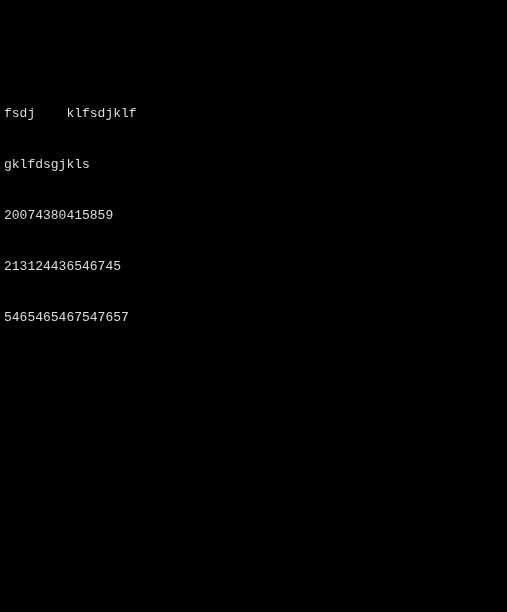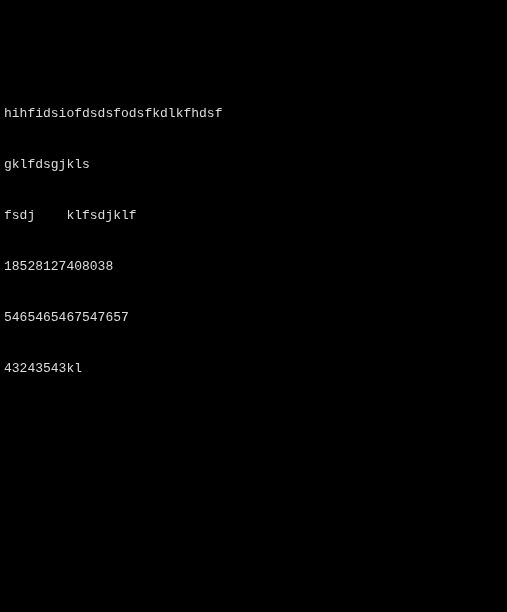--- a/index.html
+++ b/index.html
@@ -23,26 +23,25 @@
     .buffer { flex: 0 0 auto; }
     .line { color: #dddddd; }
   </style>
 </head>
 <body>
 
 
 
 <div class="editor">
   <div class="buffer">
-    <div class="line">hihfidsiofdsdsfodsfkdlkfhdsf</div>
+    <div class="line">fsdj    klfsdjklf</div>
     <div class="line">gklfdsgjkls</div>
-    <div class="line">fsdj    klfsdjklf</div>
-    <div class="line">18528127408038</div>
+    <div class="line">20074380415859</div>
+    <div class="line">213124436546745</div>
     <div class="line">5465465467547657</div>
-    <div class="line">43243543kl</div>
     
     
     
     
     
     
     
   </div>
   
   

